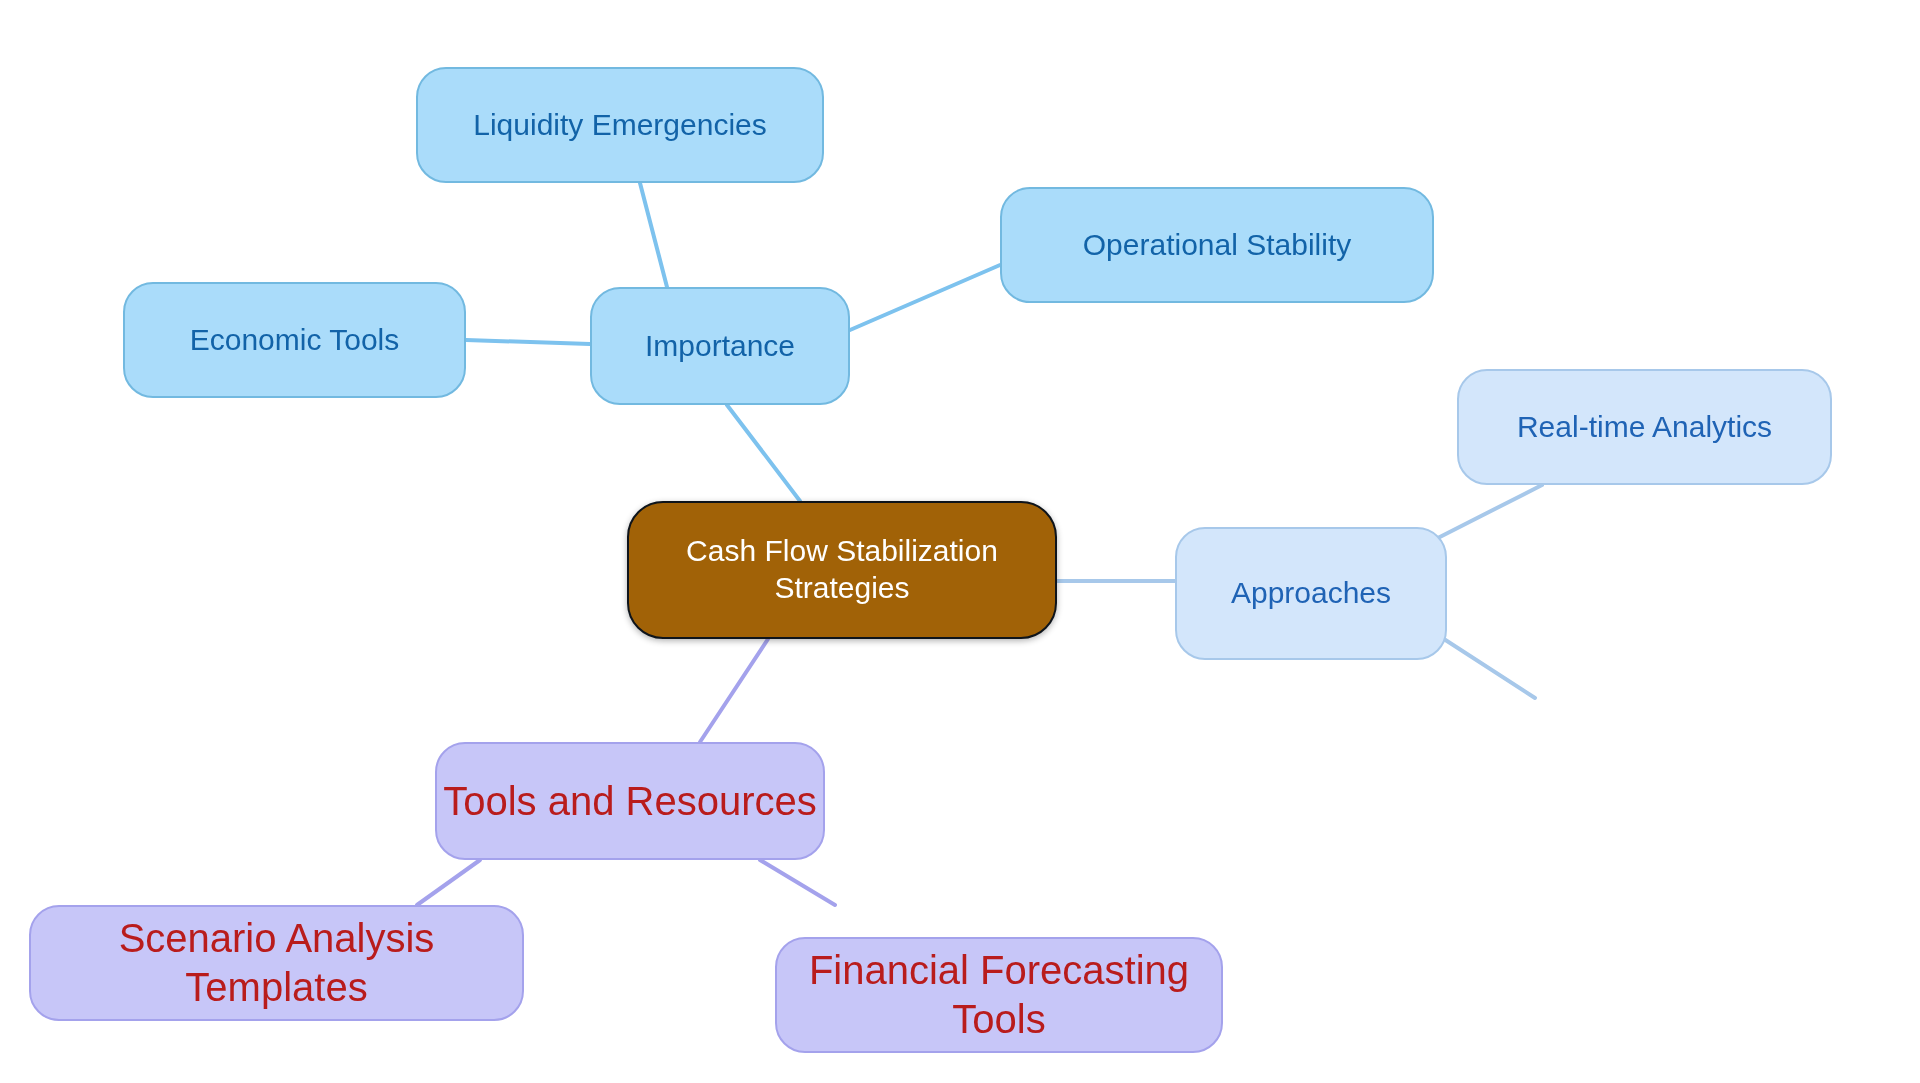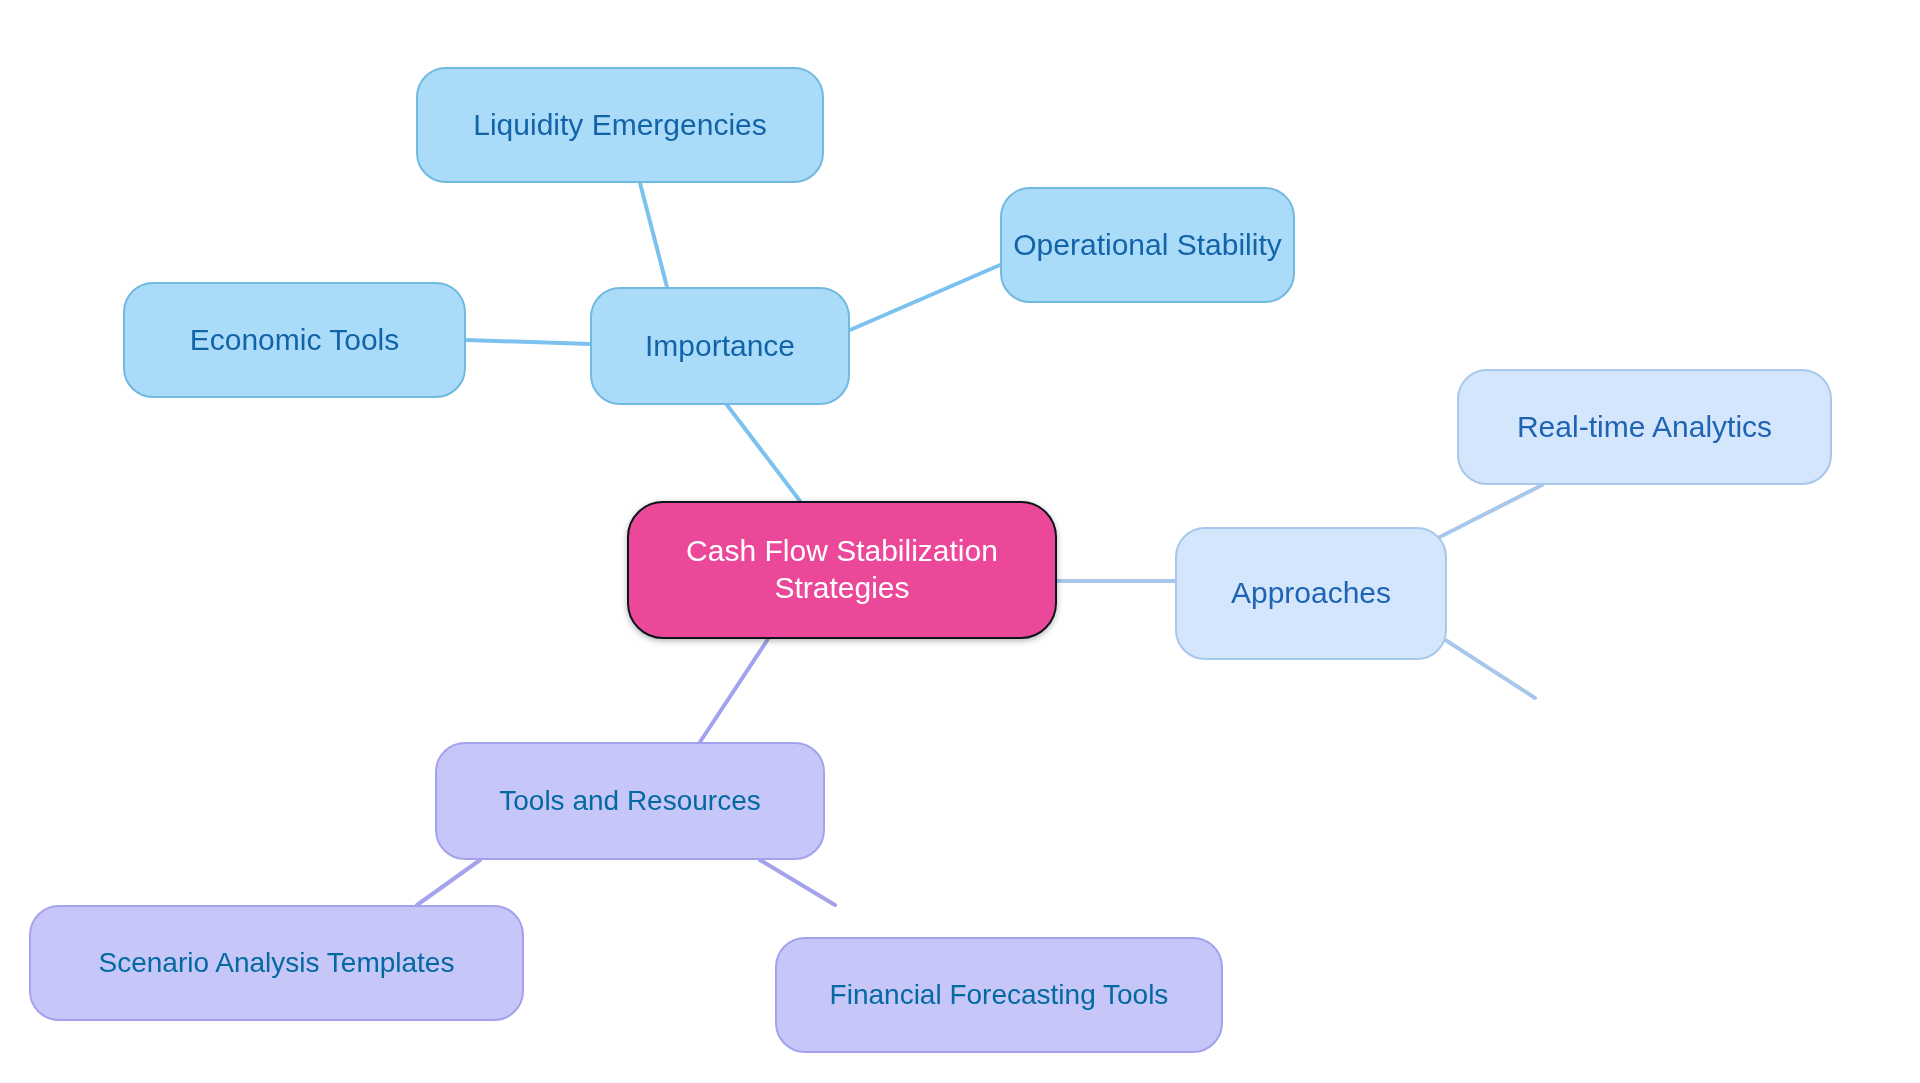--- a/index.html
+++ b/index.html
@@ -31,21 +31,21 @@
     justify-content: center;
     text-align: center;
     border-radius: 30px;
     border-style: solid;
     border-width: 2px;
     line-height: 1.22;
     white-space: pre-line;
     z-index: 2;
   }
   .node-root {
-    background: #ec4899;
+    background: #a16207;
     border-color: #0e141b;
     color: #ffffff;
     font-size: 30px;
     border-radius: 36px;
     box-shadow: 0 2px 6px rgba(0,0,0,0.30);
   }
   .node-blue {
     background: #aadcfa;
     border-color: #72b9e0;
     color: #1263a8;
@@ -53,22 +53,22 @@
   }
   .node-paleblue {
     background: #d3e6fb;
     border-color: #a7c8ea;
     color: #1f63b5;
     font-size: 30px;
   }
   .node-purple {
     background: #c7c6f8;
     border-color: #a4a2ec;
-    color: #0369a1;
-    font-size: 28px;
+    color: #b91c1c;
+    font-size: 40px;
   }
 </style>
 </head>
 <body>
 
 <div id="canvas">
 
   <svg id="edge-layer" viewBox="0 0 1920 1083" width="1920" height="1083">
       <line x1="800" y1="501" x2="727" y2="405" stroke="#7dc2ee" stroke-width="4" stroke-linecap="round"></line>
       <line x1="667" y1="287" x2="640" y2="183" stroke="#7dc2ee" stroke-width="4" stroke-linecap="round"></line>
@@ -84,21 +84,21 @@
 
   <div class="node node-root" style="left: 627px; top: 501px; width: 430px; height: 138px;">Cash Flow Stabilization
 Strategies</div>
 
   <div class="node node-blue" style="left: 590px; top: 287px; width: 260px; height: 118px;">Importance</div>
 
   <div class="node node-blue" style="left: 416px; top: 67px; width: 408px; height: 116px;">Liquidity Emergencies</div>
 
   <div class="node node-blue" style="left: 123px; top: 282px; width: 343px; height: 116px;">Economic Tools</div>
 
-  <div class="node node-blue" style="left: 1000px; top: 187px; width: 295px; height: 116px;">Operational Stability</div>
+  <div class="node node-blue" style="left: 1000px; top: 187px; width: 434px; height: 116px;">Operational Stability</div>
 
   <div class="node node-paleblue" style="left: 1175px; top: 527px; width: 272px; height: 133px;">Approaches</div>
 
   <div class="node node-paleblue" style="left: 1457px; top: 369px; width: 375px; height: 116px; text-align: center;">Real-time Analytics</div>
 
 
   <div class="node node-purple" style="left: 435px; top: 742px; width: 390px; height: 118px;">Tools and Resources</div>
 
   <div class="node node-purple" style="left: 29px; top: 905px; width: 495px; height: 116px;">Scenario Analysis Templates</div>
 

